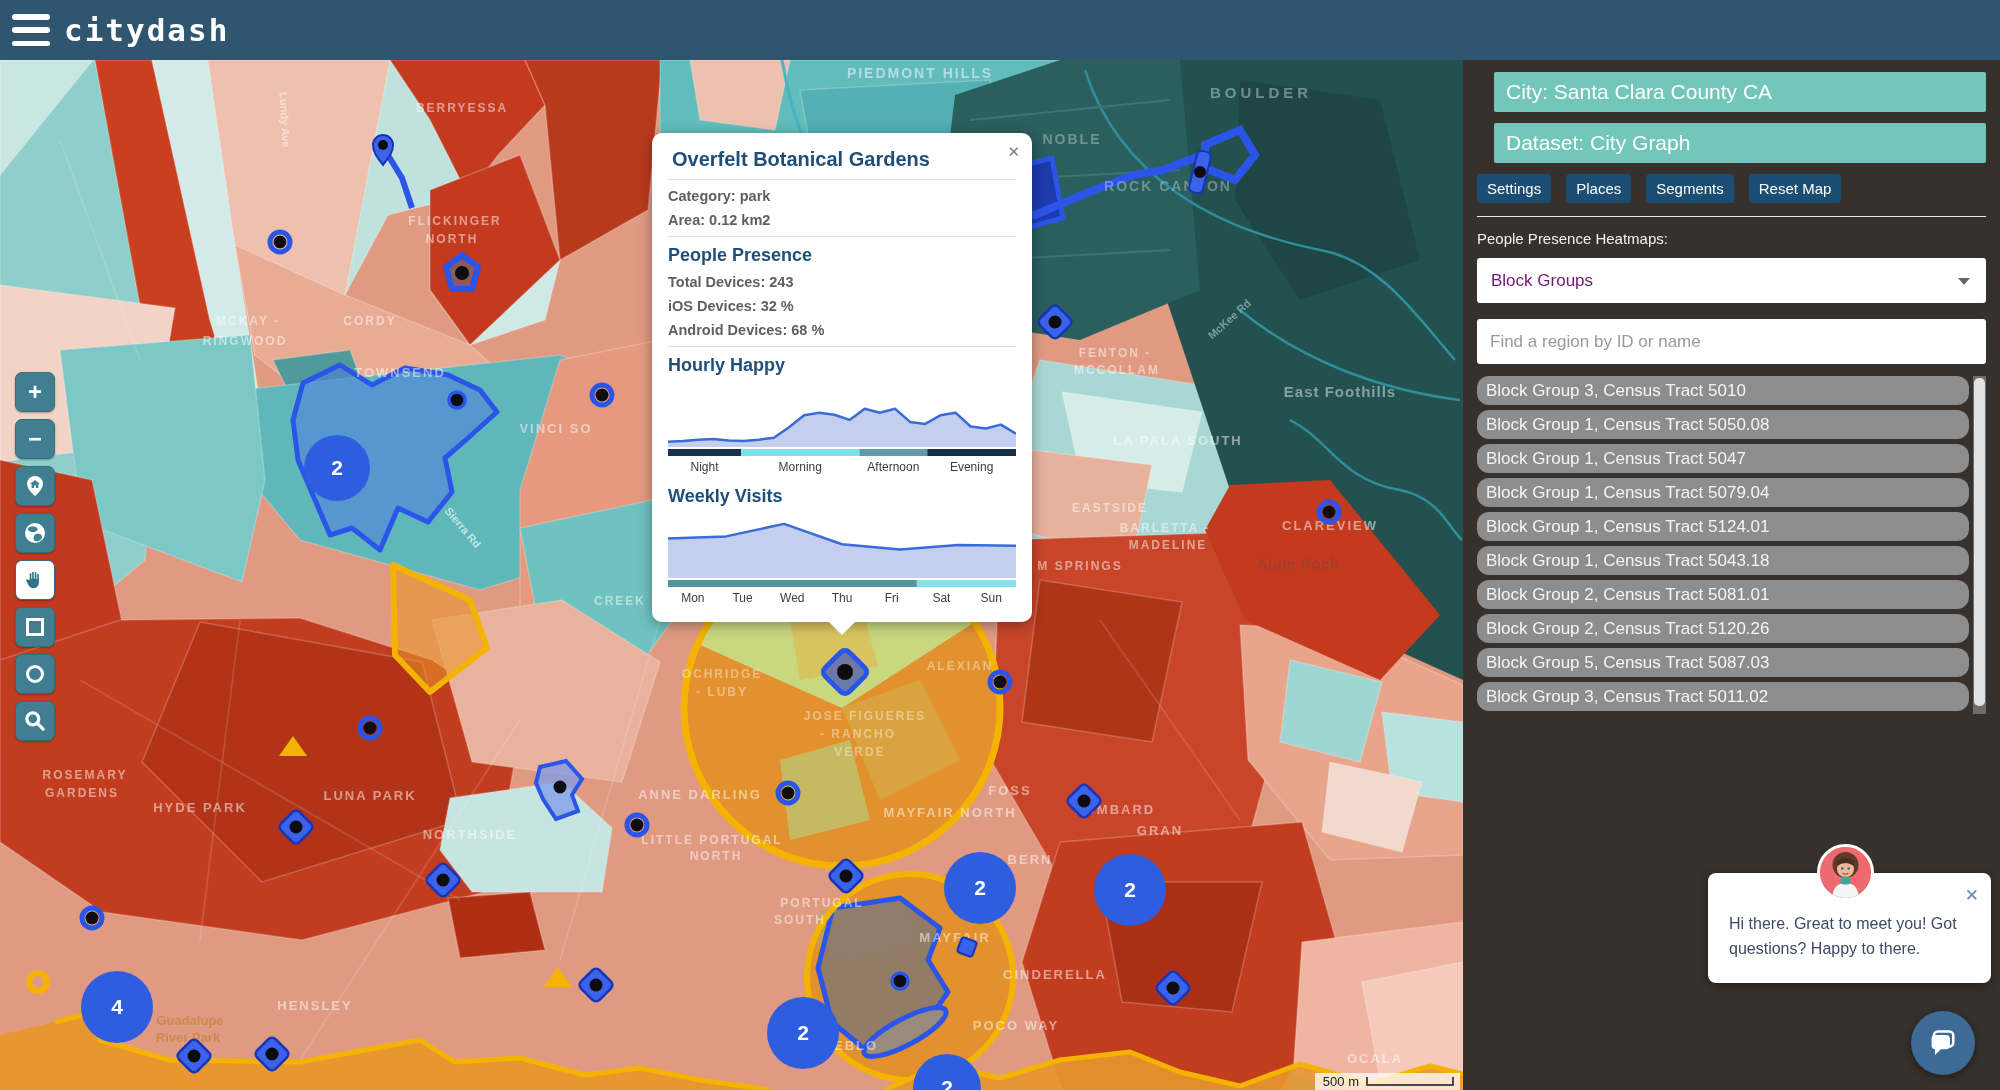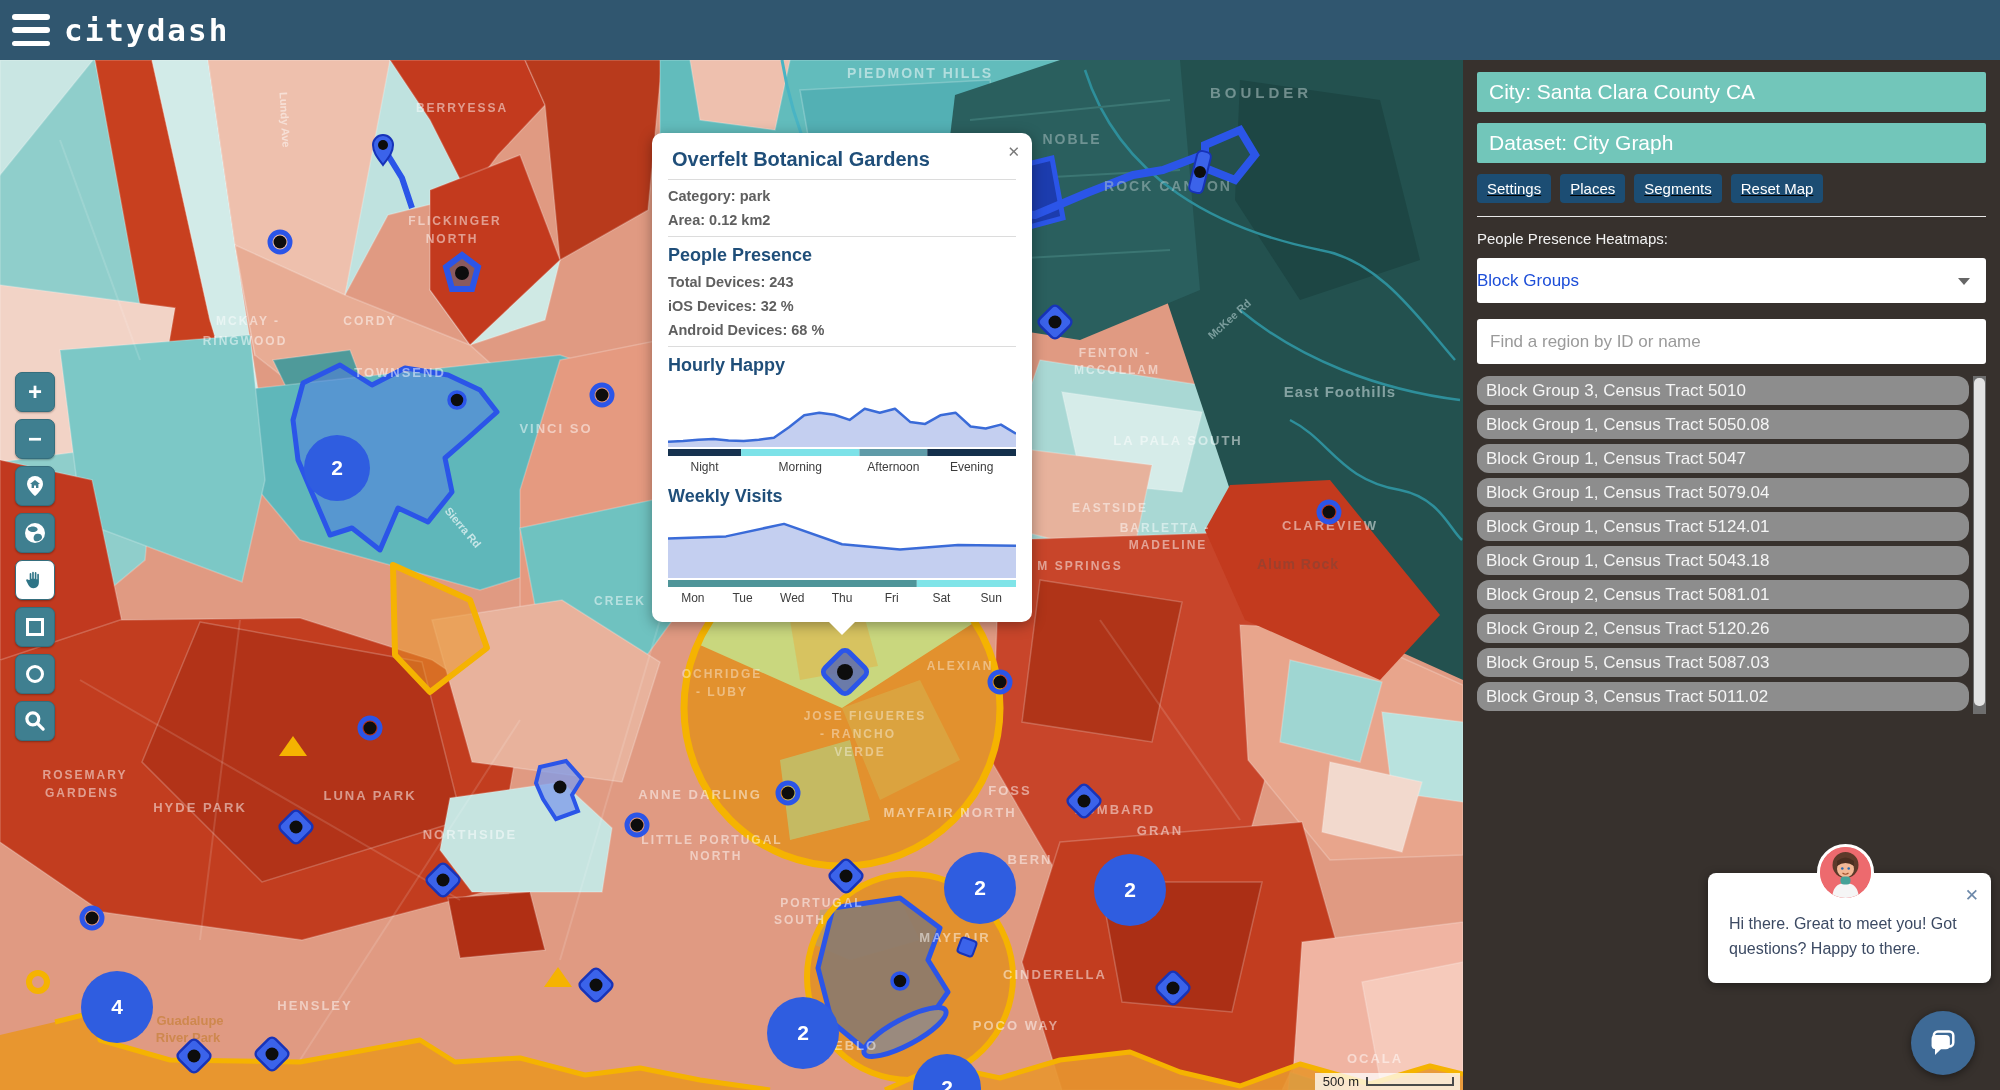--- a/index.html
+++ b/index.html
@@ -48,29 +48,29 @@
   .popup h3 { color:#1f4e79; font-size:18px; margin:7px 0 5px 0; }
   .popup hr { border:none; border-top:1px solid #dcdcdc; margin:8px 0; }
   .popup .row { color:#5f5f5f; font-size:14.5px; font-weight:bold; margin:8px 0; }
   .popup svg { display:block; margin-top:4px; }
   .ch-lab { font-size:12px; fill:#3c3c3c; }
 
   
   .sidebar { position:absolute; left:1463px; top:60px; width:537px; height:1030px;
              background:#37312d; padding:12px 14px; z-index:20; }
   .side-bar-teal { height:40px; line-height:40px; background:#72c6ba; color:#fff;
-                   font-size:21px; padding:0 12px; border-radius:2px; margin-bottom:11px; }
-  .btn-row { display:flex; gap:9px; margin:2px 0 13px 0;text-decoration:underline; }
+                   font-size:21px; padding:0 12px; border-radius:2px; margin-bottom:11px;margin-left:17px; }
+  .btn-row { display:flex; gap:15px; margin:2px 0 13px 0; }
   .side-btn { background:#1c4d73; color:#fff; border:none; border-radius:4px;
               font-size:15px; padding:6px 10px; cursor:pointer; }
   .side-divider { border:none; border-top:1px solid #e8e8e8; margin:2px 0 13px 0; }
   .side-label { color:#f2f2f2; font-size:15px; margin-bottom:11px; }
   .dropdown { position:relative; height:45px; background:#fff; border-radius:3px;
               margin-bottom:16px; cursor:pointer; }
-  .dropdown .val { line-height:45px; color:#1d4ed8; font-size:17px; }
+  .dropdown .val { line-height:45px; padding-left:14px; color:#701a75; font-size:17px; }
   .dropdown .caret { position:absolute; right:16px; top:20px; width:0; height:0;
                      border-left:6px solid transparent; border-right:6px solid transparent;
                      border-top:7px solid #666; }
   .search-input { width:100%; height:45px; border:none; border-radius:3px; padding-left:13px;
                   font-size:17px; color:#333; font-family:"Liberation Sans",sans-serif; }
   .search-input::placeholder { color:#9a9a9a; }
   .region-list { position:relative; margin-top:12px; padding-right:17px; }
   .region-row { height:29px; line-height:29px; background:#8d8d8d; border-radius:12px;
                 color:#f5f5f5; font-size:17px; padding-left:9px; margin-bottom:5px;
                 cursor:pointer; white-space:nowrap; overflow:hidden; }

